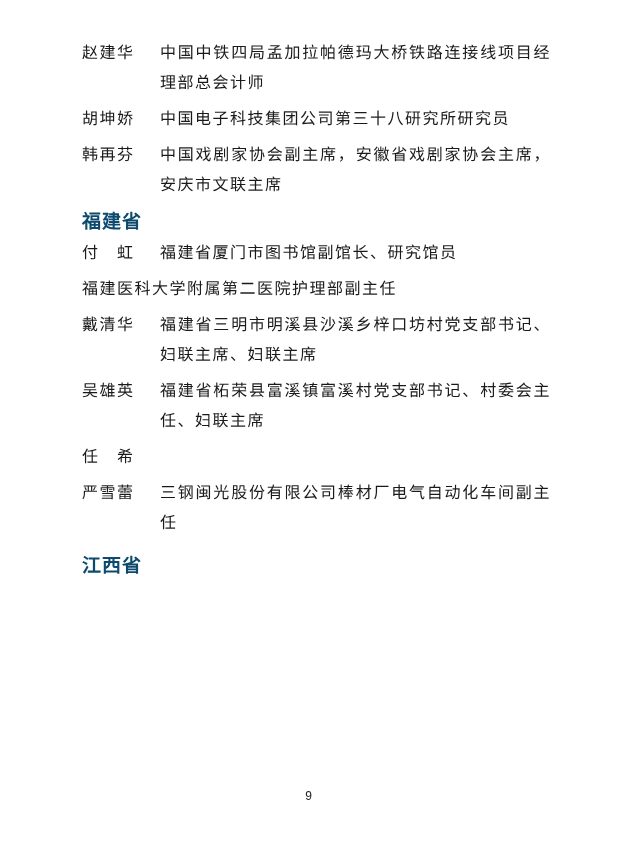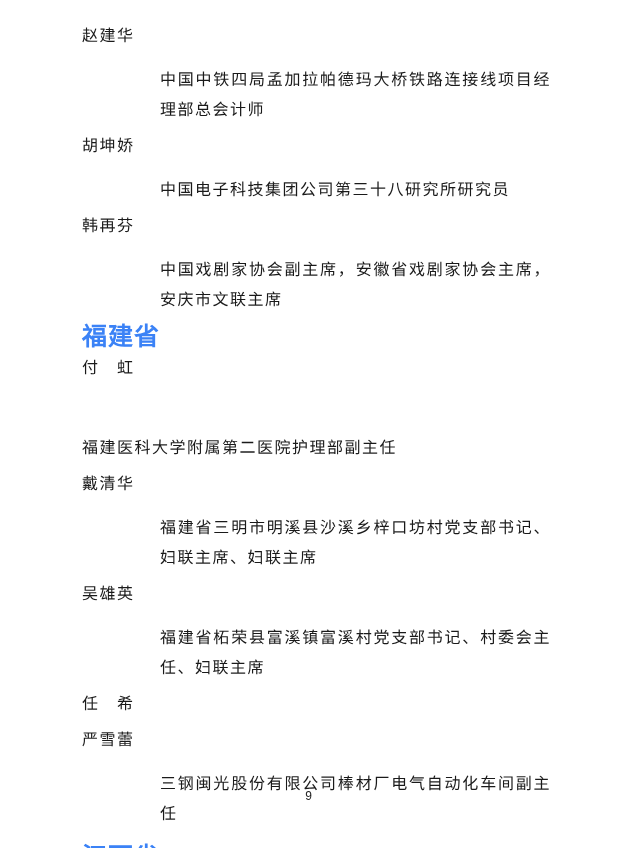--- a/index.html
+++ b/index.html
@@ -6,21 +6,21 @@
     margin: 0;
     padding: 0;
     background: #ffffff;
   }
   .page {
     position: relative;
     width: 617px;
     height: 848px;
     background: #ffffff;
     box-sizing: border-box;
-    padding: 21px 66px 0 82px;
+    padding: 38px 66px 0 82px;
     overflow: hidden;
     font-family: "Liberation Serif", serif;
     color: #1a1a1a;
   }
   .content {
     width: 100%;
   }
   .entry {
     display: flex;
     align-items: flex-start;
@@ -30,28 +30,27 @@
     letter-spacing: 1.5px;
   }
   .entry-name {
     flex: 0 0 78px;
     width: 78px;
   }
   .entry-desc {
     flex: 1;
     text-align: justify;
     text-align-last: left;
-    margin-top: 44px;
   }
   .section-header {
-    font-size: 25px;
+    font-size: 19px;
     font-weight: bold;
     line-height: 32px;
     letter-spacing: 1px;
-    color: #3b82f6;
+    color: #0c4a6e;
   }
   .page-number {
     position: absolute;
     left: 0;
     right: 0;
     top: 789px;
     text-align: center;
     font-size: 12px;
     color: #222222;
     font-family: "Liberation Sans", sans-serif;
@@ -70,20 +69,21 @@
     <div class="entry-name">胡坤娇</div>
     <div class="entry-desc">中国电子科技集团公司第三十八研究所研究员</div>
   </div>
       <div class="entry">
     <div class="entry-name">韩再芬</div>
     <div class="entry-desc">中国戏剧家协会副主席，安徽省戏剧家协会主席，安庆市文联主席</div>
   </div>
       <div class="section-header">福建省</div>
       <div class="entry">
     <div class="entry-name">付　虹</div>
+    <div class="entry-desc">福建省厦门市图书馆副馆长、研究馆员</div>
   </div>
       <div class="entry">
     <div class="entry-desc">福建医科大学附属第二医院护理部副主任</div>
   </div>
       <div class="entry">
     <div class="entry-name">戴清华</div>
     <div class="entry-desc">福建省三明市明溪县沙溪乡梓口坊村党支部书记、妇联主席、妇联主席</div>
   </div>
       <div class="entry">
     <div class="entry-name">吴雄英</div>

